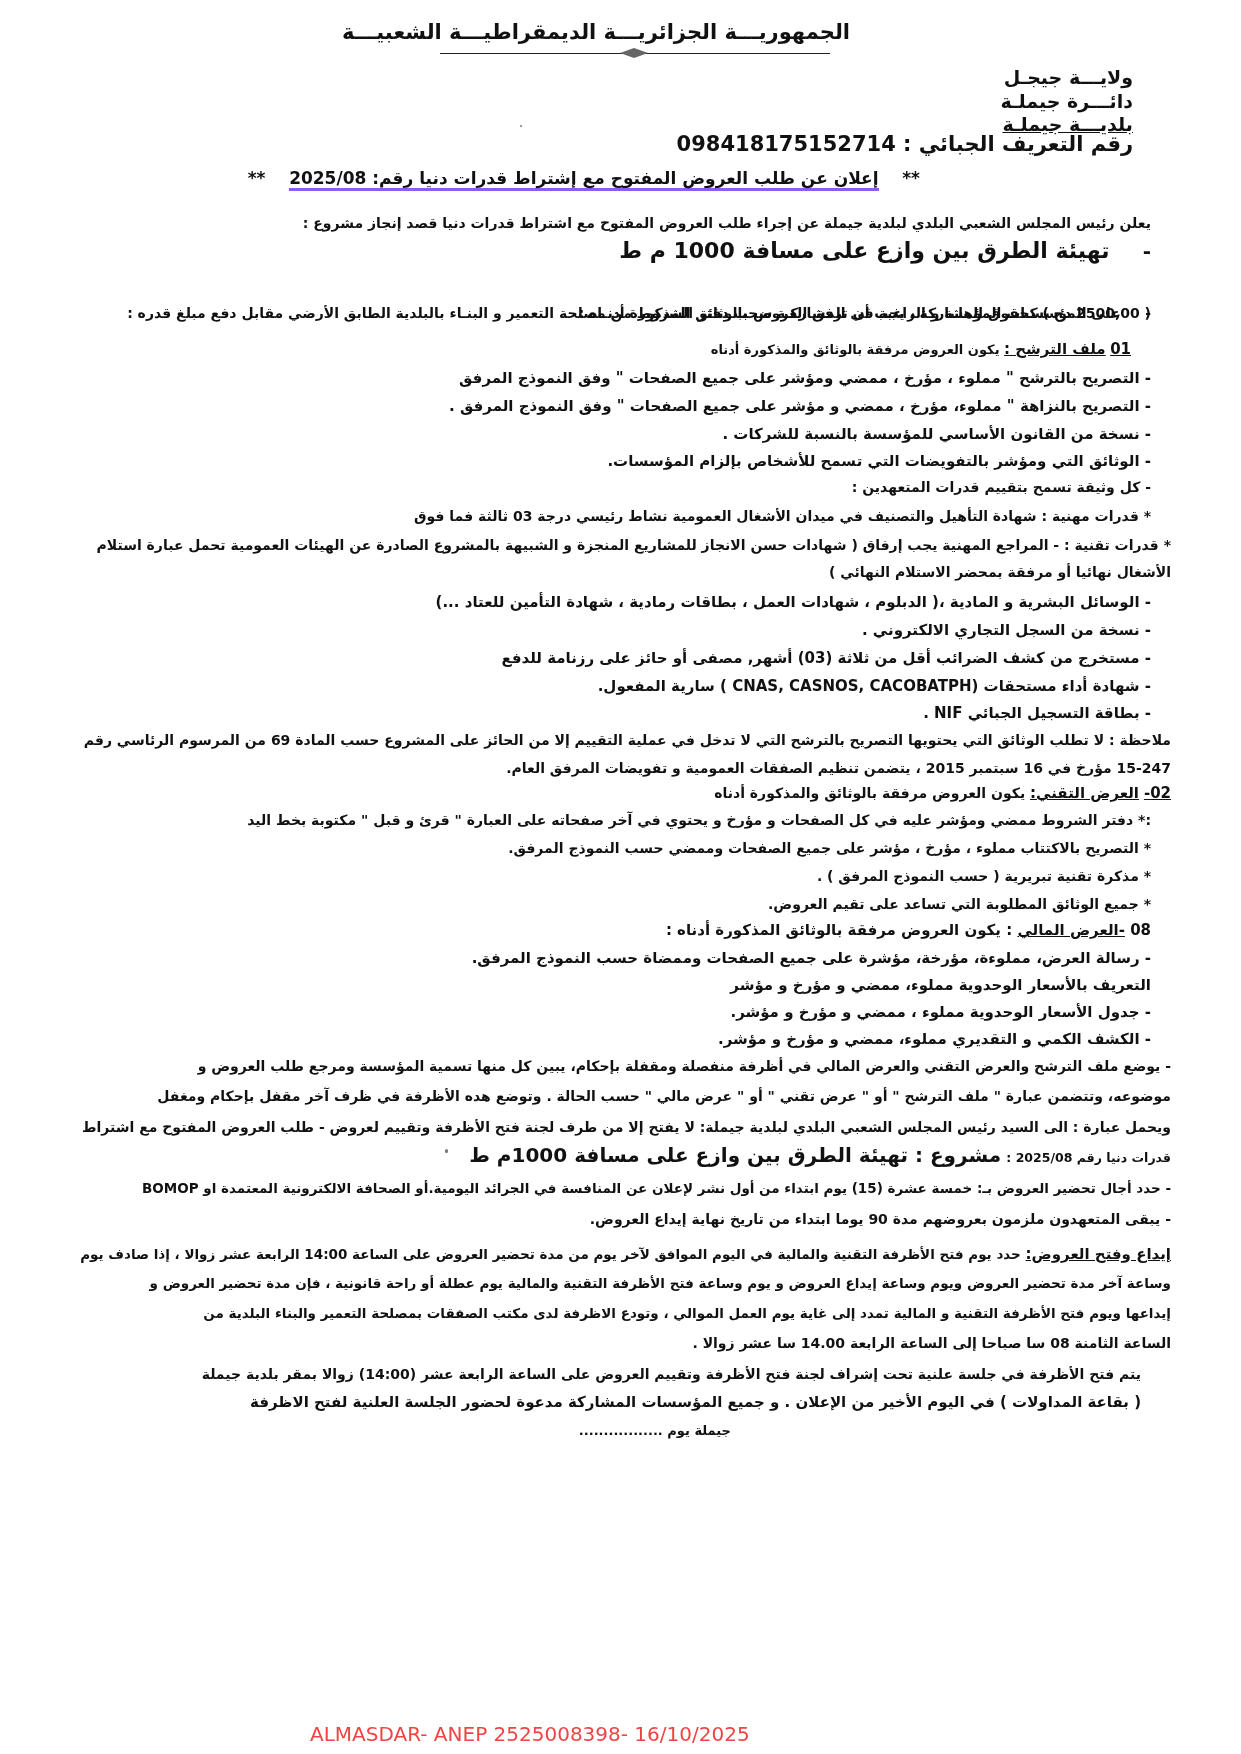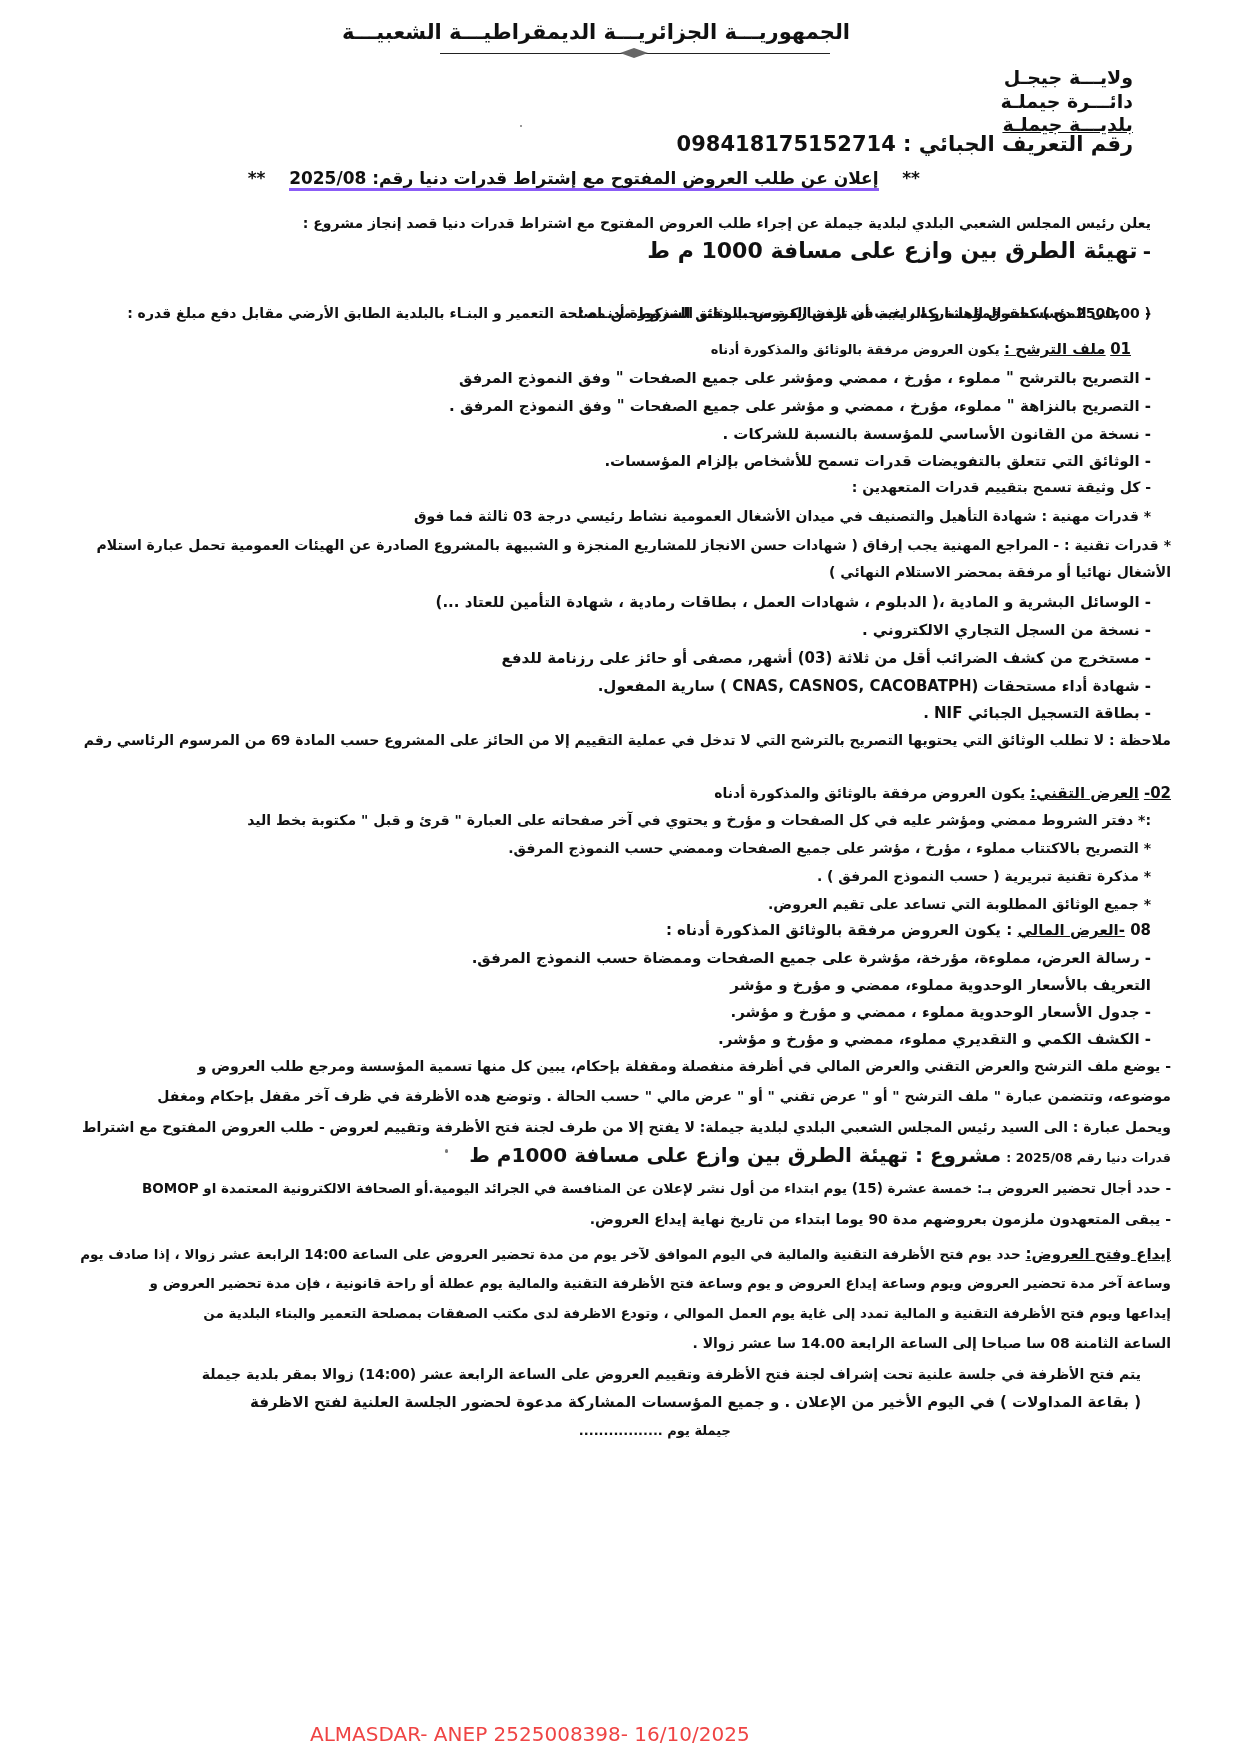--- a/index.html
+++ b/index.html
@@ -56,52 +56,53 @@
     <span>**</span>
     &nbsp;&nbsp;
     <span class="u">إعلان عن طلب العروض المفتوح مع إشتراط قدرات دنيا رقم: 2025/08</span>
     &nbsp;&nbsp;
     <span>**</span>
   </div>
 
   <div class="abs rtl line" style="top:215px; right:90px;">يعلن رئيس المجلس الشعبي البلدي لبلدية جيملة عن إجراء طلب العروض المفتوح مع اشتراط قدرات دنيا قصد إنجاز مشروع :</div>
   <div class="abs rtl" style="top:238px; right:90px;">
     <span class="big2">-</span>
-    <span class="big" style="">تهيئة الطرق بين وازع  على مسافة  1000 م ط</span>
+    <span class="big" style="margin-right:28px;">تهيئة الطرق بين وازع  على مسافة  1000 م ط</span>
   </div>
   <div class="abs rtl line" style="top:277px; right:90px;margin-top:28px;">
     <span>-</span>
     &nbsp;&nbsp;&nbsp;
     <span>على المؤسسـات المؤهلـة و الراغبة في المشاركـة سحب دفتر الشروط من مصلحة التعمير و البنـاء بالبلدية الطابق الأرضي مقابل دفع مبلغ قدره :</span>
   </div>
   <div class="abs rtl line" style="top:305px; right:90px;">( 2500,00 دج ) كحقوق المشاركة ، يجب أن ترفق العروض بالوثائق المذكورة أدنـاه :</div>
 
   <div class="abs rtl" style="top:340px; right:110px; font-size:13px; font-weight:bold;">
     <span class="u" style="font-size:15px;">01</span>
     <span class="u" style="font-size:15px;">ملف الترشح :</span>
     <span>يكون العروض مرفقة  بالوثائق والمذكورة أدناه</span>
   </div>
 
   <div class="abs rtl line" style="top:369px; right:90px; font-size:15px;">- التصريح بالترشح " مملوء ، مؤرخ ، ممضي ومؤشر على جميع الصفحات " وفق النموذج المرفق</div>
   <div class="abs rtl line" style="top:397px; right:90px; font-size:15px;">- التصريح بالنزاهة " مملوء، مؤرخ ، ممضي و مؤشر على جميع الصفحات " وفق النموذج المرفق .</div>
   <div class="abs rtl line" style="top:425px; right:90px; font-size:15px;">- نسخة من القانون الأساسي للمؤسسة بالنسبة للشركات .</div>
-  <div class="abs rtl line" style="top:452px; right:90px; font-size:15px;">- الوثائق التي تتعلق بالتفويضات قدرات تسمح للأشخاص بإلزام المؤسسات.</div>
+  <div class="abs rtl line" style="top:452px; right:90px; font-size:15px;">- الوثائق التي ومؤشر بالتفويضات التي تسمح للأشخاص بإلزام المؤسسات.</div>
   <div class="abs rtl line" style="top:479px; right:90px;">- كل وثيقة تسمح بتقييم قدرات المتعهدين :</div>
 
   <div class="abs rtl line" style="top:508px; right:90px;">* قدرات مهنية : شهادة التأهيل والتصنيف في ميدان الأشغال العمومية نشاط رئيسي درجة  03 ثالثة فما فوق</div>
   <div class="abs rtl line" style="top:537px; right:70px;">* قدرات تقنية : - المراجع المهنية يجب إرفاق ( شهادات حسن الانجاز للمشاريع المنجزة و الشبيهة بالمشروع الصادرة عن الهيئات العمومية تحمل عبارة استلام</div>
   <div class="abs rtl line" style="top:564px; right:70px;">الأشغال نهائيا أو مرفقة بمحضر الاستلام النهائي )</div>
 
   <div class="abs rtl line" style="top:593px; right:90px; font-size:15px;">-  الوسائل البشرية و المادية ،( الدبلوم ، شهادات العمل ، بطاقات رمادية ، شهادة التأمين للعتاد ...)</div>
   <div class="abs rtl line" style="top:621px; right:90px; font-size:15px;">-  نسخة من السجل التجاري الالكتروني .</div>
   <div class="abs rtl line" style="top:649px; right:90px; font-size:15px;">-  مستخرج من كشف الضرائب أقل من ثلاثة (03) أشهر, مصفى أو حائز على رزنامة للدفع</div>
   <div class="abs rtl line" style="top:677px; right:90px; font-size:15px;">-  شهادة أداء مستحقات (CNAS, CASNOS, CACOBATPH ) سارية المفعول.</div>
   <div class="abs rtl line" style="top:704px; right:90px; font-size:15px;">-  بطاقة التسجيل الجبائي NIF .</div>
 
   <div class="abs rtl line" style="top:732px; right:70px;">ملاحظة : لا تطلب الوثائق التي يحتويها التصريح بالترشح التي لا تدخل في عملية التقييم إلا من الحائز على المشروع حسب المادة 69  من المرسوم الرئاسي رقم</div>
+  <div class="abs rtl line" style="top:760px; right:70px;">15-247 مؤرخ في 16 سبتمبر 2015 ، يتضمن تنظيم الصفقات العمومية و تفويضات المرفق العام.</div>
 
   <div class="abs rtl line" style="top:784px; right:70px;">
     <span class="u" style="font-size:15px;">02-</span>
     <span class="u" style="font-size:15px;">العرض التقني:</span>
     <span>يكون العروض مرفقة  بالوثائق والمذكورة أدناه</span>
   </div>
   <div class="abs rtl line" style="top:812px; right:90px;">:* دفتر الشروط ممضي ومؤشر عليه في كل الصفحات و مؤرخ و يحتوي في آخر صفحاته على العبارة " قرئ و قبل " مكتوبة بخط اليد</div>
   <div class="abs rtl line" style="top:840px; right:90px;">* التصريح بالاكتتاب مملوء ، مؤرخ ، مؤشر على جميع الصفحات وممضي حسب النموذج المرفق.</div>
   <div class="abs rtl line" style="top:868px; right:90px;">* مذكرة تقنية تبريرية ( حسب النموذج المرفق ) .</div>
   <div class="abs rtl line" style="top:896px; right:90px;">* جميع الوثائق المطلوبة التي تساعد على تقيم العروض.</div>

